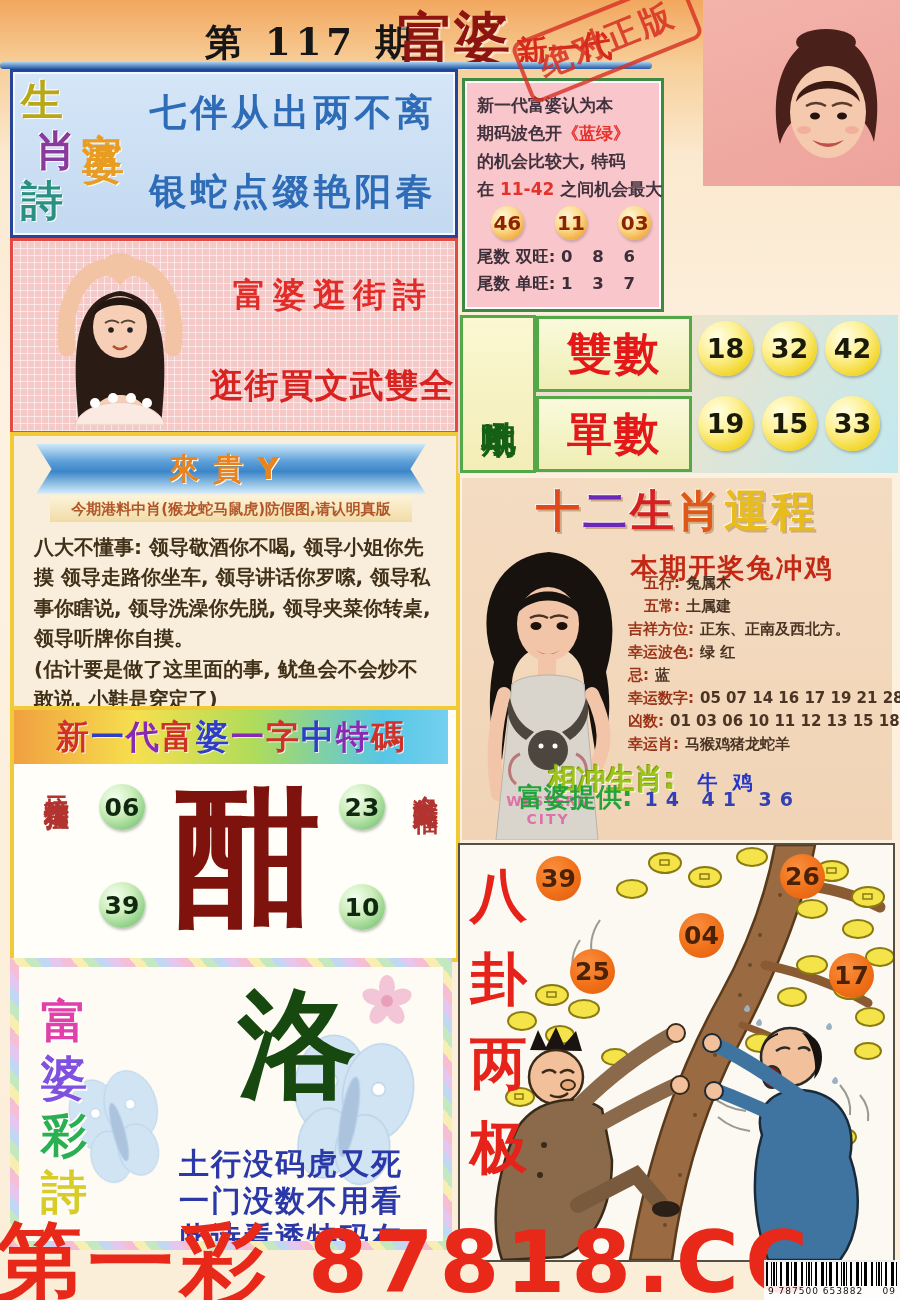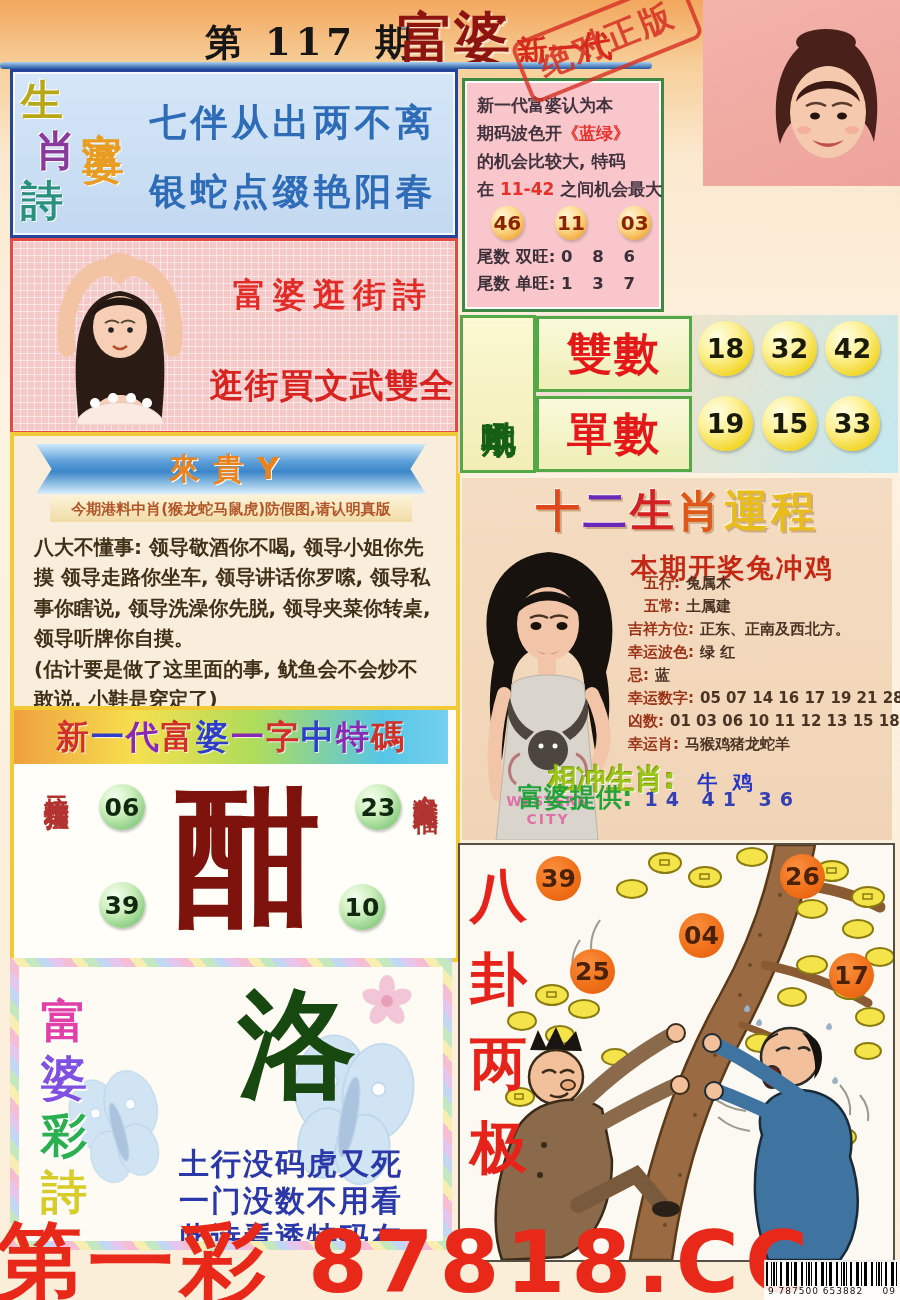--- a/index.html
+++ b/index.html
@@ -172,21 +172,21 @@
     <path d="M60,118 q16,14 32,0 q-16,7 -32,0 Z" fill="#c0504a"></path>
   </svg>
 
   <div class="abs box1">
     <div class="abs sx-label">
         <span>生</span>
         <span>肖</span>
         <span>詩</span>
       </div>
     <div class="abs sx-brand">富婆</div>
-    <div class="abs sx-line nowrap" style="top:26px;">七伴从出两不离</div>
+    <div class="abs sx-line nowrap" style="top:16px;">七伴从出两不离</div>
     <div class="abs sx-line nowrap" style="top:95px;">银蛇点缀艳阳春</div>
   </div>
 
   <div class="abs box2">
     <svg class="abs photo2" viewBox="0 0 200 182">
       <path d="M62,182 C55,112 55,55 103,48 C151,55 151,112 144,182 Z" fill="#2b1b15"></path>
       <path d="M50,105 C42,40 85,12 103,30 C121,12 164,40 156,105" fill="none" stroke="#f2c4a4" stroke-width="17" stroke-linecap="round"></path>
       <ellipse cx="103" cy="20" rx="16" ry="10" fill="#f2c4a4"></ellipse>
       <ellipse cx="103" cy="84" rx="27" ry="31" fill="#f6cfb6"></ellipse>
       <path d="M76,74 C78,48 128,48 130,74 C120,58 86,58 76,74 Z" fill="#241611"></path>
@@ -225,21 +225,21 @@
         <span>一</span>
         <span>字</span>
         <span>中</span>
         <span>特</span>
         <span>碼</span>
       </div>
     <div class="abs yz-vert" style="left:26px;top:66px;">接二连三狗猖狂</div>
     <div class="abs yz-vert" style="right:14px;top:66px;">金猴献寿人民福</div>
     <div class="abs yz-char">酣</div>
     <div class="ball g-ball s46" style="left:85px;top:74px;">06</div>
-    <div class="ball g-ball s46" style="left:325px;top:74px;margin-left:16px;">23</div>
+    <div class="ball g-ball s46" style="left:325px;top:74px;">23</div>
     <div class="ball g-ball s46" style="left:85px;top:172px;">39</div>
     <div class="ball g-ball s46" style="left:325px;top:174px;">10</div>
   </div>
 
   <div class="abs box5">
     <div class="box5-inner">
       <svg class="abs" style="inset:0;" width="424" height="274" viewBox="0 0 424 274">
         <g fill="#cfe3f4" stroke="#b5d0e8" opacity="0.95">
           <g transform="translate(100,165) rotate(-15)">
             <ellipse cx="-18" cy="-22" rx="26" ry="36"></ellipse>

